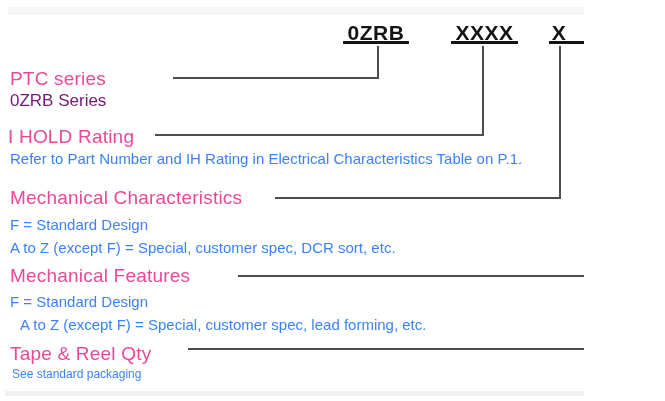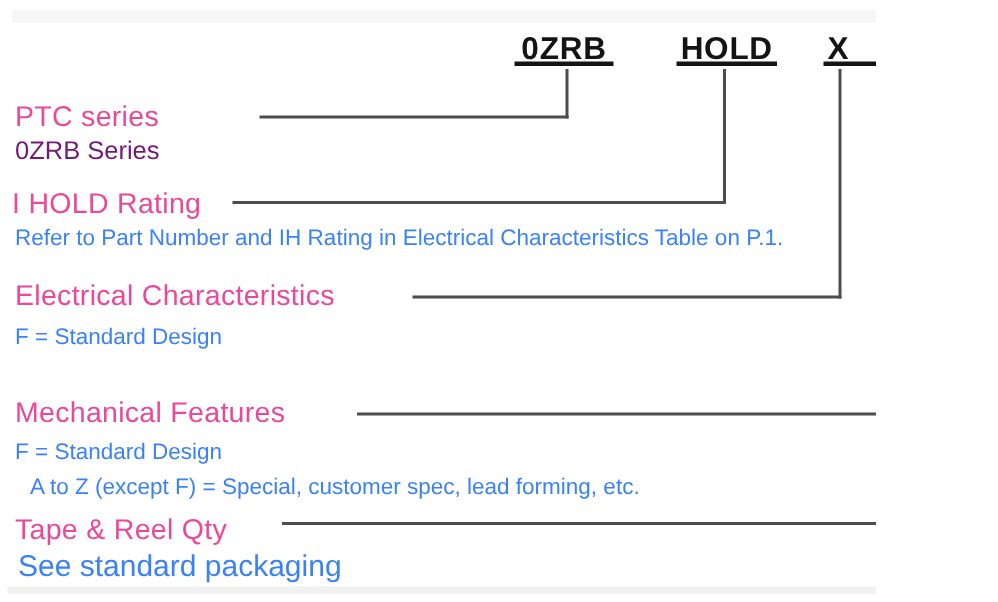--- a/index.html
+++ b/index.html
@@ -98,32 +98,32 @@
   #sec0-line0 { left: 10px; top: 91px; }
   #sec1-title { left: 8px;  top: 126px; }
   #sec1-line0 { left: 10px; top: 150px; }
   #sec2-title { left: 10px; top: 187px; }
   #sec2-line0 { left: 10px; top: 216px; }
   #sec2-line1 { left: 10px; top: 239px; }
   #sec3-title { left: 10px; top: 265px; }
   #sec3-line0 { left: 10px; top: 293px; }
   #sec3-line1 { left: 20px; top: 316px; }
   #sec4-title { left: 10px; top: 343px; }
-  #sec4-line0 { left: 12px; top: 367px; font-size: 20px; }
+  #sec4-line0 { left: 12px; top: 367px; font-size: 12px; }
 </style>
 </head>
 <body>
 
 <div id="canvas">
 
   <div id="artifact-top" class="artifact"></div>
   <div id="artifact-bottom" class="artifact"></div>
 
   <div id="pn-seg-0" class="pn-label">0ZRB</div>
-  <div id="pn-seg-1" class="pn-label">HOLD</div>
+  <div id="pn-seg-1" class="pn-label">XXXX</div>
   <div id="pn-seg-2" class="pn-label">X</div>
   <div id="pn-seg-3" class="pn-label">X</div>
   <div id="pn-seg-4" class="pn-label">XX</div>
 
   <div id="pn-ul-0" class="pn-underline"></div>
   <div id="pn-ul-1" class="pn-underline"></div>
   <div id="pn-ul-2" class="pn-underline"></div>
 
   <div id="v-series" class="vline"></div>
   <div id="v-ihold" class="vline"></div>
@@ -136,22 +136,23 @@
   <div id="h-electrical" class="hline"></div>
   <div id="h-mechanical" class="hline"></div>
   <div id="h-tape" class="hline"></div>
 
   <div id="sec0-title" class="sec-title">PTC series</div>
   <div id="sec0-line0" class="sec-sub">0ZRB Series</div>
 
   <div id="sec1-title" class="sec-title">I HOLD Rating</div>
   <div id="sec1-line0" class="sec-note">Refer to Part Number and IH Rating in Electrical Characteristics Table on P.1.</div>
 
-  <div id="sec2-title" class="sec-title">Electrical Characteristics</div>
+  <div id="sec2-title" class="sec-title">Mechanical Characteristics</div>
   <div id="sec2-line0" class="sec-note">F = Standard Design</div>
+  <div id="sec2-line1" class="sec-note">A to Z (except F) = Special, customer spec, DCR sort, etc.</div>
 
   <div id="sec3-title" class="sec-title">Mechanical Features</div>
   <div id="sec3-line0" class="sec-note">F = Standard Design</div>
   <div id="sec3-line1" class="sec-note">A to Z (except F) = Special, customer spec, lead forming, etc.</div>
 
   <div id="sec4-title" class="sec-title">Tape &amp; Reel Qty</div>
   <div id="sec4-line0" class="sec-note">See standard packaging</div>
 
 </div>
 

